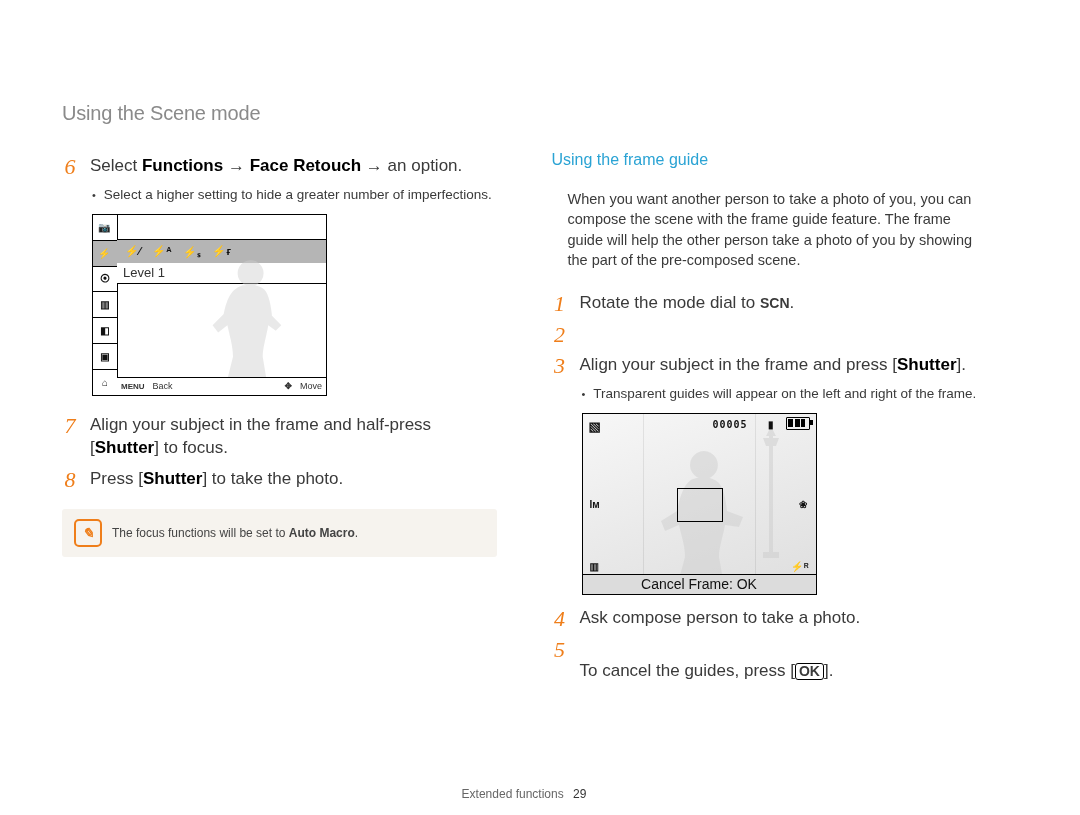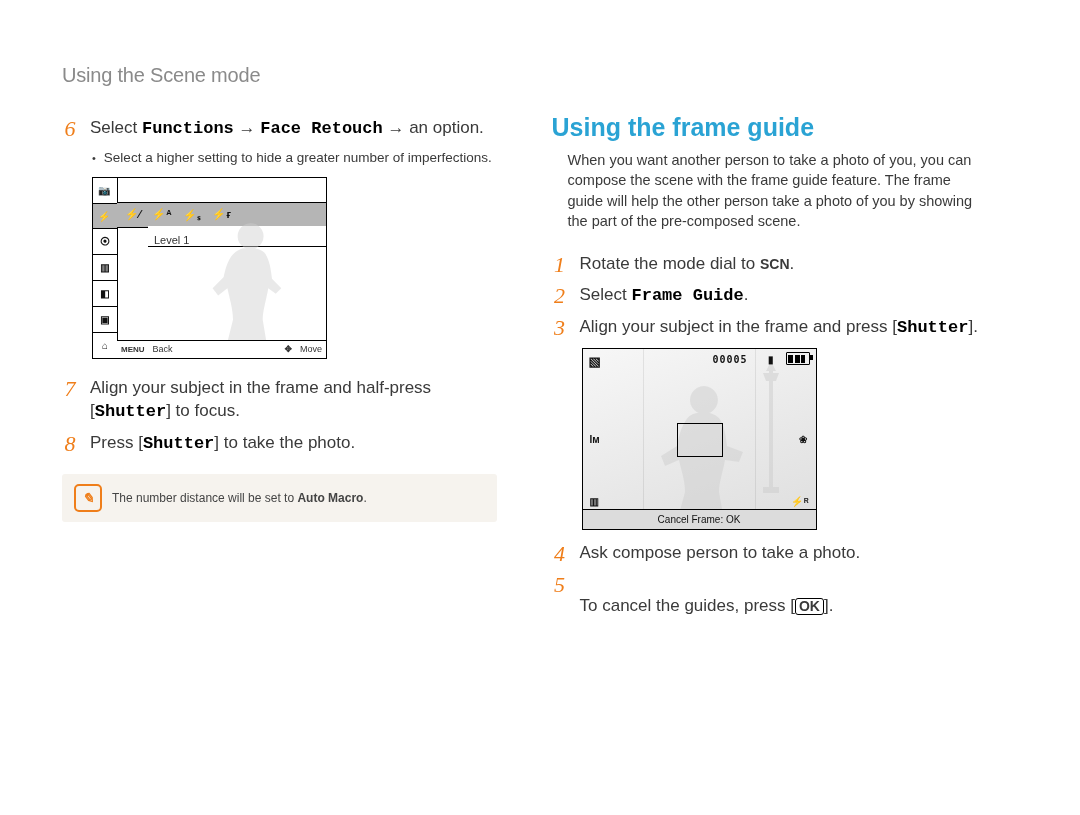--- a/index.html
+++ b/index.html
@@ -1,21 +1,21 @@
 <!DOCTYPE html>
 <html><head>
 <meta charset="utf-8">
 <style>
   html,body{margin:0;padding:0;background:#fff;}
   .page{
     width:1048px;
     height:815px;
     box-sizing:border-box;
     position:relative;
-    padding:64px 62px 30px 62px;
+    padding:102px 62px 30px 62px;
     font-family:Arial, Helvetica, sans-serif;
     color:#3a3a3a;
   }
   .header-title{
     color:#8a8a8a;
     font-size:20px;
     font-weight:300;
     font-style:normal;
     letter-spacing:-0.2px;
     margin-bottom:26px;
@@ -41,21 +41,21 @@
     color:#ef7e1a;
     font-style:italic;
     font-size:22px;
     line-height:1;
     min-width:16px;
     text-align:center;
     font-family:Georgia, 'Times New Roman', serif;
     padding-top:1px;
   }
   .step-body{ }
-  .step-body b{font-weight:700;color:#000;font-family:Liberation Mono, monospace;}
+  .step-body b{font-weight:700;color:#000;}
   .arrow{font-weight:400;}
   .sub-bullet{
     font-size:13.5px;
     line-height:1.4;
     color:#3a3a3a;
     margin:0 0 8px 30px;
     display:flex;
     gap:8px;
   }
   .sub-bullet::before{
@@ -77,23 +77,23 @@
   }
   .note-icon{
     width:24px;height:24px;border:2px solid #ef7e1a;border-radius:5px;
     display:flex;align-items:center;justify-content:center;
     color:#ef7e1a;font-style:italic;font-weight:700;font-size:14px;
     flex:0 0 auto;
   }
   .note-box b{font-weight:700;}
   .section-h2{
     color:#2aa3d4;
-    font-size:25px;
-    font-weight:700;
-    margin:0 0 8px 0;
+    font-size:16px;
+    font-weight:400;
+    margin:0 0 20px 0;
   }
   .intro{
     font-size:14.5px;
     line-height:1.4;
     color:#3a3a3a;
     margin:0 0 22px 16px;
   }
   .scn{font-weight:700;font-family:Arial, sans-serif;letter-spacing:0;font-size:14px;}
   .ok-glyph{font-weight:700;font-family:Arial, sans-serif;font-size:14px;border:1.5px solid #000;border-radius:3px;padding:0 3px;display:inline-block;line-height:1.1;margin-top:25px;}
 
@@ -128,22 +128,22 @@
   .shot1 .left-strip .first{border-top:none;}
   .shot1 .left-strip .sel{background:#b5b5b5;}
   .shot1 .top-bar{
     position:absolute;left:24px;right:0;top:24px;height:24px;
     background:#b5b5b5;border-top:1px solid #000;border-bottom:1px solid #000;
     display:flex;align-items:center;justify-content:flex-start;
     gap:12px;padding:0 8px;color:#111;font-weight:700;font-size:11px;
   }
   .shot1 .level-bar{
     position:absolute;left:24px;right:0;top:48px;height:20px;
-    border-bottom:1px solid #000;display:flex;align-items:flex-end;
-    padding:0 6px;font-size:11px;color:#333;background:#fff;margin-left:31px;
+    border-bottom:1px solid #000;display:flex;align-items:center;
+    padding:0 6px;font-size:13px;color:#333;background:#fff;
   }
   .shot1 .sil{
     position:absolute;right:30px;top:34px;width:100px;height:130px;
     opacity:0.45;
   }
   .shot1 .sil svg{width:100%;height:100%;}
   .shot1 .bottom-bar{
     position:absolute;left:24px;right:0;bottom:0;height:17px;
     border-top:1px solid #000;display:flex;align-items:center;
     font-size:9px;color:#333;background:#fff;
@@ -189,21 +189,21 @@
   }
   .shot2 .sil svg{width:100%;height:100%;}
   .shot2 .lamp{
     position:absolute;right:34px;top:12px;width:22px;height:150px;opacity:0.55;
   }
   .shot2 .lamp svg{width:100%;height:100%;}
   .shot2 .bottom-bar{
     position:absolute;left:0;right:0;bottom:0;height:19px;
     background:#dcdcdc;border-top:1px solid #000;
     display:flex;align-items:center;justify-content:center;
-    font-size:10px;color:#111;
+    font-size:14px;color:#111;
   }
   .batt{display:inline-block;width:22px;height:11px;border:1.5px solid #000;border-radius:1px;position:relative;}
   .batt::after{content:"";position:absolute;right:-4px;top:2px;width:3px;height:5px;background:#000;}
   .batt i{position:absolute;top:1.5px;bottom:1.5px;left:1.5px;width:5px;background:#000;}
   .batt i+i{left:8px;} .batt i+i+i{left:14px;width:4px;}
 </style>
 </head>
 <body>
 
 <div class="page">
@@ -266,49 +266,49 @@
       <div class="step">
         <div class="step-num">8</div>
         <div class="step-body">
           <span>Press [</span><b>Shutter</b><span>] to take the photo.</span>
         </div>
       </div>
 
       <div class="note-box">
         <span class="note-icon">✎</span>
         <span>
-          <span>The number distance will be set to </span><b>Auto Macro</b><span>.</span>
+          <span>The focus functions will be set to </span><b>Auto Macro</b><span>.</span>
         </span>
       </div>
 
     </div>
 
     <div class="col">
       <div class="section-h2">Using the frame guide</div>
       <p class="intro">When you want another person to take a photo of you, you can compose the scene with the frame guide feature. The frame guide will help the other person take a photo of you by showing the part of the pre-composed scene.</p>
 
       <div class="step">
         <div class="step-num">1</div>
         <div class="step-body">
           <span>Rotate the mode dial to </span><span class="scn">SCN</span><span>.</span>
         </div>
       </div>
 
       <div class="step">
         <div class="step-num">2</div>
-        <div class="step-body">
-          <span>Select </span><b>Frame Guide</b><span>.</span>
-        </div>
       </div>
 
       <div class="step">
         <div class="step-num">3</div>
         <div class="step-body">
           <span>Align your subject in the frame and press [</span><b>Shutter</b><span>].</span>
         </div>
+      </div>
+      <div class="sub-bullet">
+        <span>Transparent guides will appear on the left and right of the frame.</span>
       </div>
 
       <div class="shot2">
         <div class="guide-l"></div>
         <div class="guide-r"></div>
         <div class="sil">
           <svg viewBox="0 0 100 140">
               <path fill="#cfcfcf" d="M55 12a14 14 0 1 1-0.1 0zM44 40c10-3 20-2 26 4 5 6 7 18 8 28l16 6-4 10-14-2c-2 12-6 22-6 32l4 22H30l6-22c0-12-4-22-6-32l-14 6-4-10 16-10c2-10 6-28 16-32z"></path>
             </svg>
         </div>
@@ -339,13 +339,17 @@
       <div class="step">
         <div class="step-num">5</div>
         <div class="step-body">
           <span>To cancel the guides, press [</span><span class="ok-glyph">OK</span><span>].</span>
         </div>
       </div>
 
     </div>
   </div>
 
+  <div class="footer">
+    <span>Extended functions</span>
+    <span class="pn">29</span>
+  </div>
 </div>
 
 </body></html>

